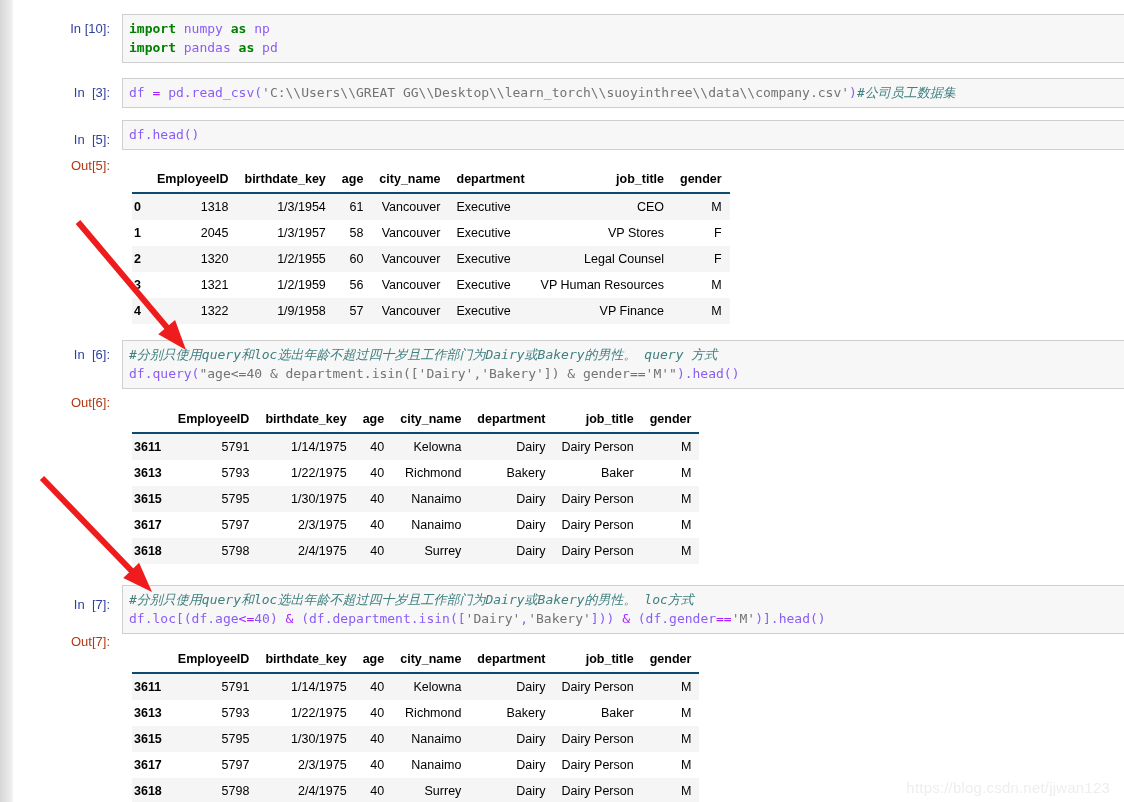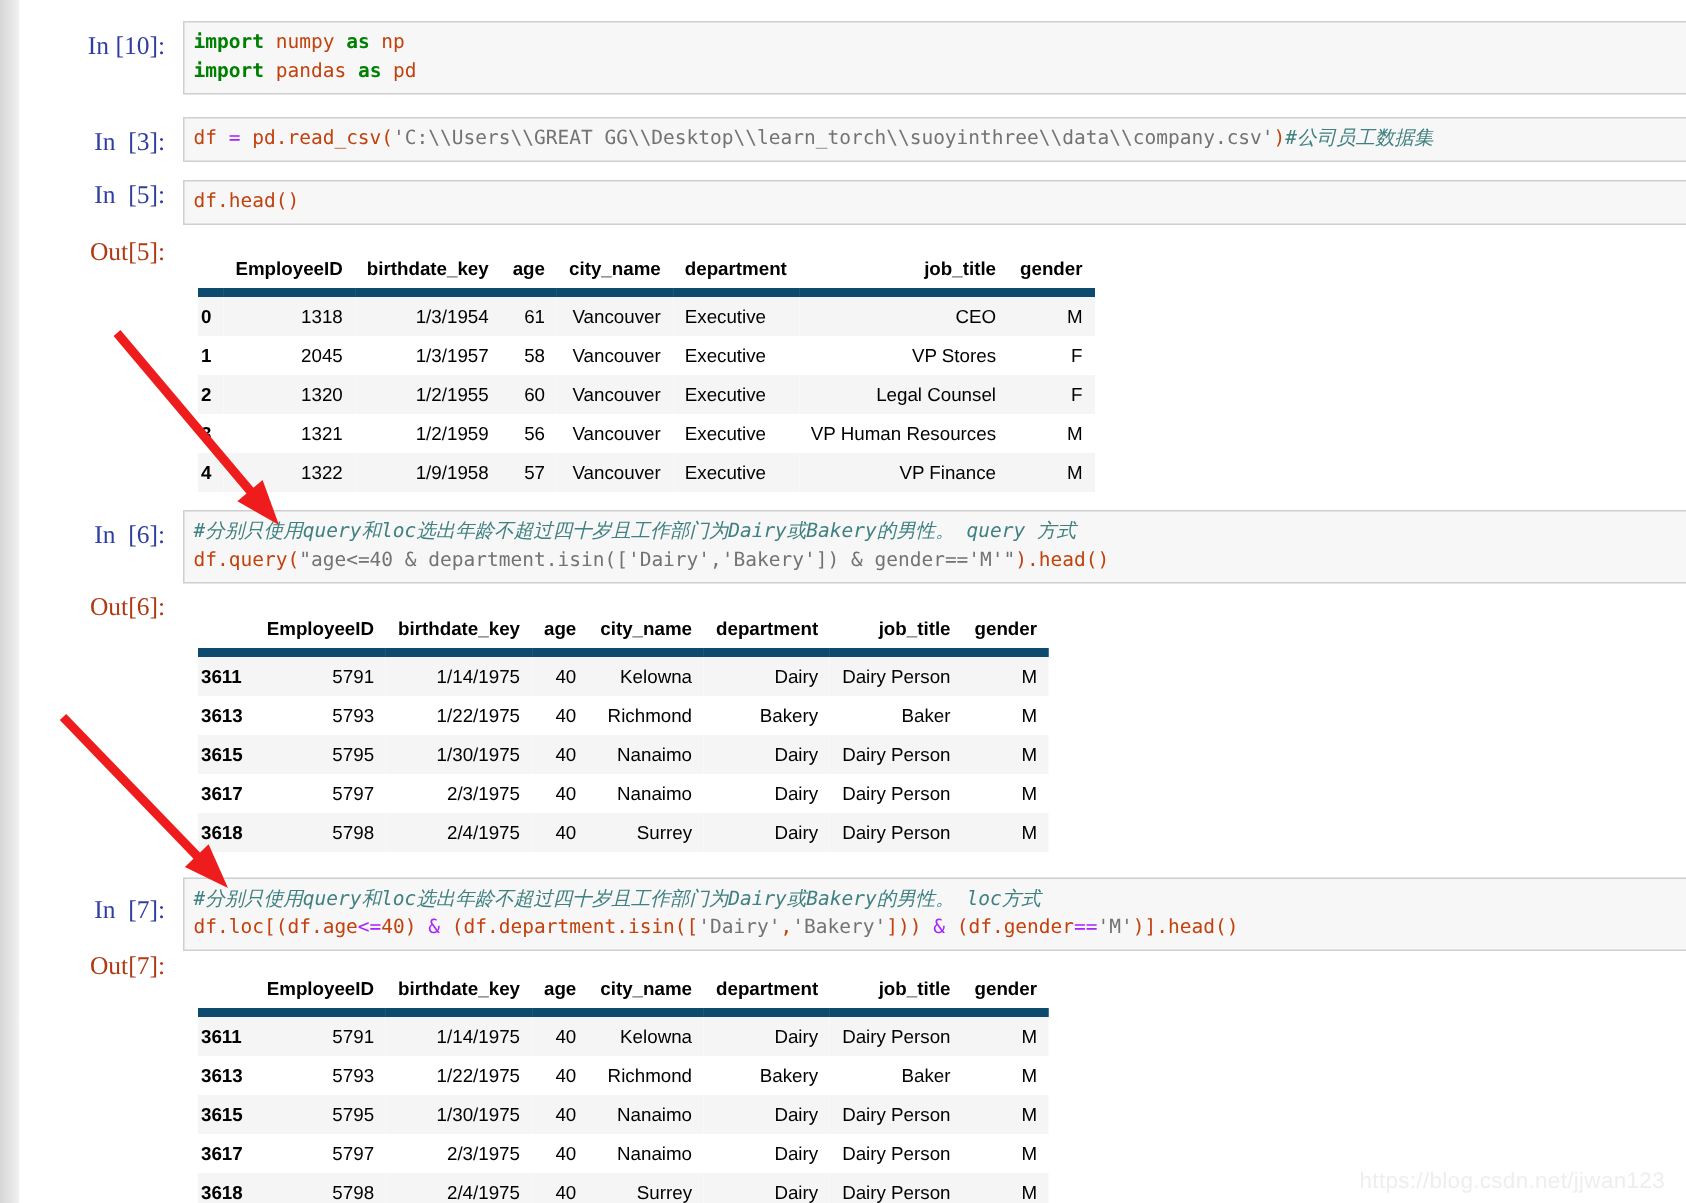--- a/index.html
+++ b/index.html
@@ -41,22 +41,22 @@
   .row {
     position: absolute;
     left: 0;
     width: 1110px;
   }
   .prompt {
     position: absolute;
     left: 0;
     width: 96px;
     text-align: right;
-    font-family: Liberation Serif, serif;
-    font-size: 17px;
+    font-family: Liberation Sans, sans-serif;
+    font-size: 13px;
     white-space: pre;
     letter-spacing: 0px;
   }
   .prompt.in  { color: #303f9f; }
   .prompt.out { color: #b03a14; }
 
   .codecell {
     position: absolute;
     left: 108px;
     right: 0;
@@ -68,40 +68,40 @@
     font-family: "DejaVu Sans Mono", "Liberation Mono", monospace;
     font-size: 13px;
     line-height: 19px;
     white-space: pre;
     color: #000000;
   }
   .codecell .kw      { color: #008000; font-weight: bold; }
   .codecell .str     { color: #737373; }
   .codecell .op      { color: #aa22ff; }
   .codecell .cmt     { color: #408080; font-style: italic; margin-top: 18px; }
-  .codecell .plain   { color: #c2410c; }
+  .codecell .plain   { color: #8b5cf6; }
 
   
   .out-table {
     position: absolute;
     border-collapse: collapse;
     font-family: "Liberation Sans", sans-serif;
     font-size: 12.5px;
     color: #000000;
   }
   .out-table th, .out-table td {
     padding: 5px 8px 5px 8px;
     white-space: nowrap;
     line-height: 16px;
     border: none;
   }
   .out-table thead th {
     font-weight: bold;
     text-align: right;
-    border-bottom: 6px solid #0c4a6e;
+    border-bottom: 2px solid #0c4a6e;
     vertical-align: bottom;
   }
   .out-table tbody td { text-align: right; }
   .out-table tbody tr.odd { background: #f5f5f5; }
   .out-table tbody tr.even { background: #ffffff; }
   .out-table .idx { font-weight: bold; text-align: left; padding-left: 2px; }
   .out-table .lft { text-align: left; }
 
   
   .arrow-layer {
@@ -136,21 +136,21 @@
     <div class="codecell" style="top:0;"><span class="kw">import</span><span class="plain"> numpy </span><span class="kw">as</span><span class="plain"> np</span>
 <span class="kw">import</span><span class="plain"> pandas </span><span class="kw">as</span><span class="plain"> pd</span></div>
   </div>
 
   <div class="row" style="top:78px;">
     <div class="prompt in" style="top:7px;">In  [3]:</div>
     <div class="codecell" style="top:0;"><span class="plain">df </span><span class="op">=</span><span class="plain"> pd.read_csv(</span><span class="str">'C:\\Users\\GREAT GG\\Desktop\\learn_torch\\suoyinthree\\data\\company.csv'</span><span class="plain">)</span><span class="cmt">#公司员工数据集</span></div>
   </div>
 
   <div class="row" style="top:120px;">
-    <div class="prompt in" style="top:0;">In  [5]:</div>
+    <div class="prompt in" style="top:12px;">In  [5]:</div>
     <div class="codecell" style="top:0;"><span class="plain">df.head()</span></div>
   </div>
 
   <div class="row" style="top:158px;">
     <div class="prompt out" style="top:0;">Out[5]:</div>
   </div>
   <table class="out-table" id="table-head5" style="left:118px; top:166px;">
       <thead>
         <tr>
           <th></th>

